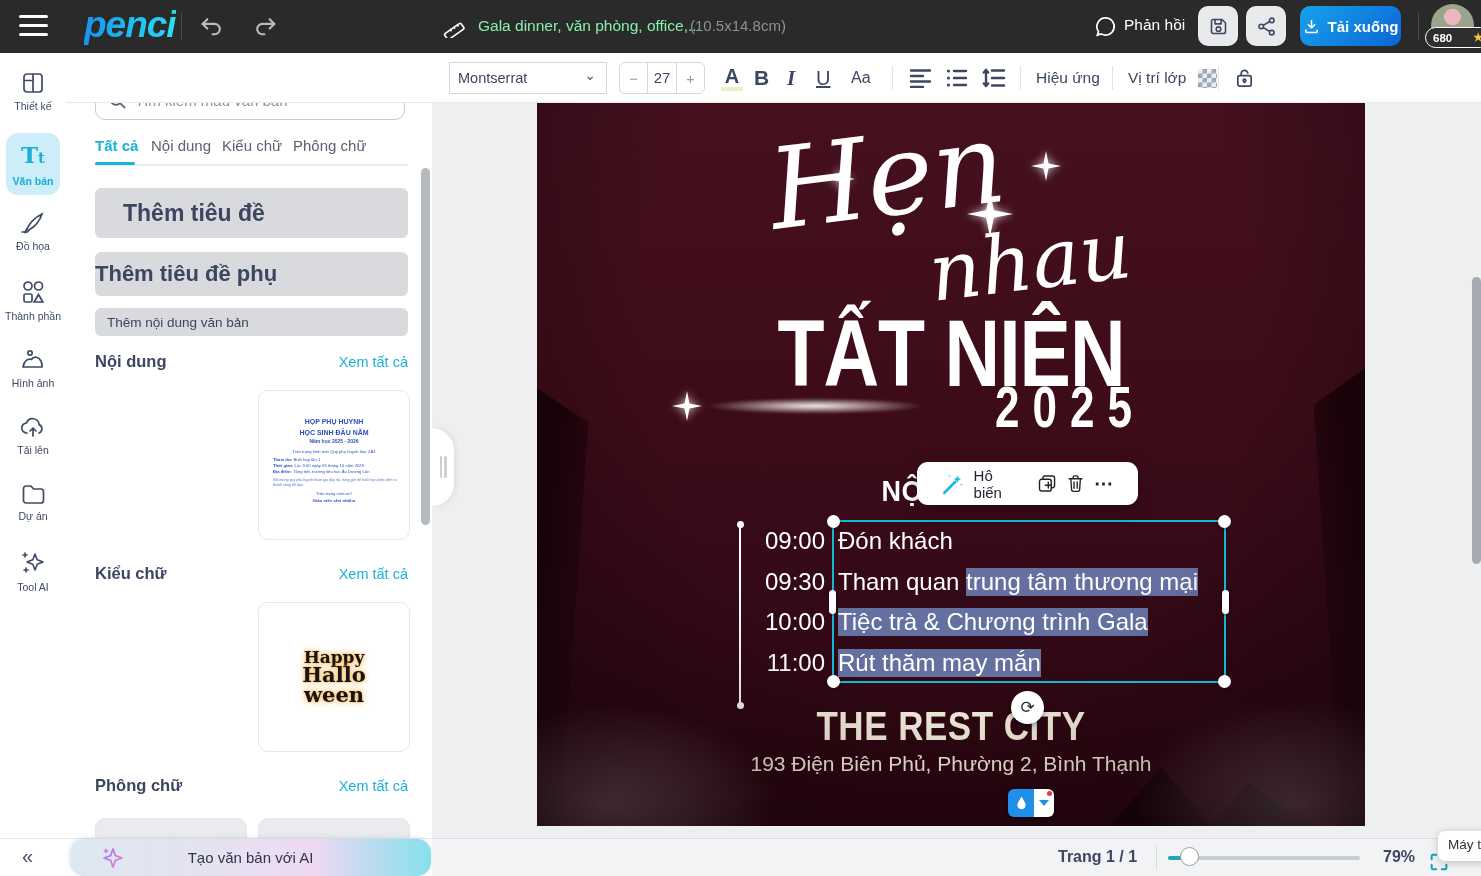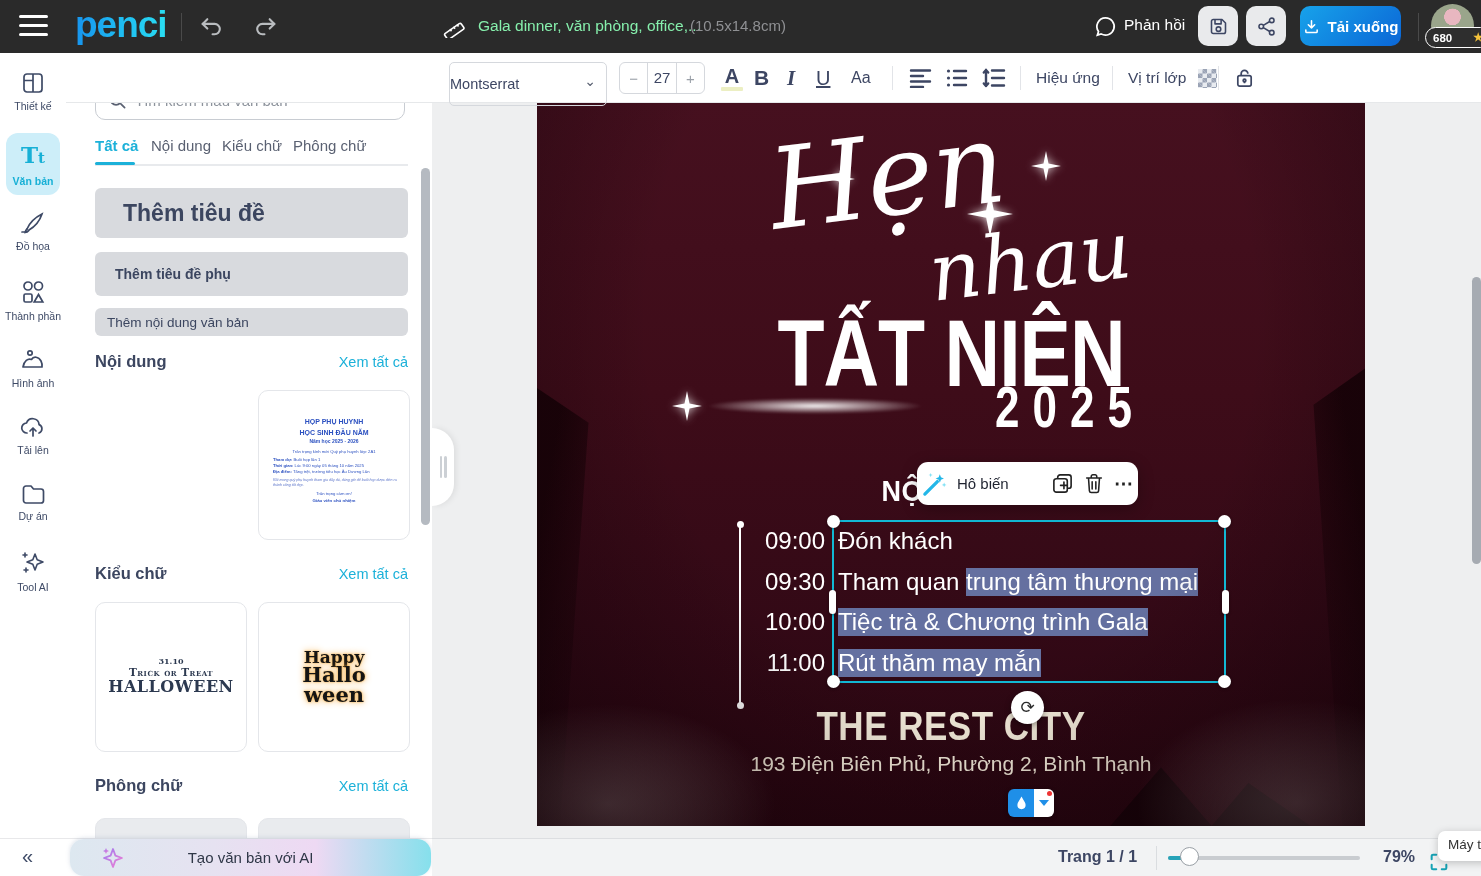--- a/index.html
+++ b/index.html
@@ -3,38 +3,38 @@
 <meta charset="utf-8">
 <style>
 *{box-sizing:border-box;margin:0;padding:0}
 html,body{width:1481px;height:876px;overflow:hidden}
 body{font-family:"Liberation Sans",sans-serif;position:relative;background:#fff;-webkit-font-smoothing:antialiased}
 .abs{position:absolute}
 svg{display:block}
 
 
 #header{position:absolute;left:0;top:0;width:1481px;height:53px;background:#2a2a2a;z-index:50}
-#logo{position:absolute;left:75px;top:4px;font-size:37px;font-weight:800;letter-spacing:-1px;
+#logo{position:absolute;left:84px;top:4px;font-size:37px;font-weight:800;font-style:italic;letter-spacing:-1px;
  background:linear-gradient(90deg,#1794ee 0%,#1fc0f2 55%,#2adef2 100%);-webkit-background-clip:text;background-clip:text;color:transparent}
 .hdrdiv{position:absolute;top:13px;width:1px;height:28px;background:#4a4a4a}
 .hbtn{position:absolute;top:6px;height:40px;border-radius:10px;background:#e9eaec;display:flex;align-items:center;justify-content:center;cursor:pointer}
 #dlbtn{position:absolute;left:1300px;top:6px;height:40px;width:101px;border-radius:10px;background:linear-gradient(135deg,#17a2ea,#0b66d6);
  display:flex;align-items:center;justify-content:center;gap:8px;color:#fff;font-size:15px;font-weight:600}
 #avatar{position:absolute;left:1431px;top:4px;width:43px;height:43px;border-radius:50%;
  background:radial-gradient(circle at 50% 30%,#e8b7c0 0 22%,#9aa58b 23% 60%,#6f7a63 100%)}
 #credits{position:absolute;left:1425px;top:27px;height:21px;padding:0 7px;border-radius:11px;background:#2e2e2e;border:1.5px solid #fff;
  display:flex;align-items:center;gap:21px;color:#fff;font-size:11.5px;font-weight:700}
 
 
 #toolbar{position:absolute;left:66px;top:53px;width:1415px;height:50px;background:#fff;border-bottom:1px solid #e6e8ea;z-index:40;color:#3d4663}
 .tbx{position:absolute;top:0;height:50px;display:flex;align-items:center}
 .tbtn{font-weight:700;font-size:19px;color:#3d4663;cursor:pointer}
 .tdiv{position:absolute;top:13px;width:1px;height:24px;background:#e2e4e8}
-#fontsel{position:absolute;left:383px;top:9px;width:158px;height:44px;border:1.5px solid #d5d8dd;border-radius:5px;
- display:flex;align-items:center;justify-content:space-between;padding:0 10px 0 0;font-size:14.5px;color:#3d4663;cursor:pointer}
+#fontsel{position:absolute;left:383px;top:9px;width:158px;height:32px;border:1.5px solid #d5d8dd;border-radius:0;
+ display:flex;align-items:center;justify-content:space-between;padding:0 10px 0 8px;font-size:14.5px;color:#3d4663;cursor:pointer}
 #sizer{position:absolute;left:553px;top:9px;width:86px;height:32px;border:1.5px solid #d5d8dd;border-radius:6px;display:flex;align-items:center}
 #sizer>div{flex:1;text-align:center;font-size:15px;color:#3d4663;cursor:pointer}
 #sizer .mid{border-left:1.5px solid #d5d8dd;border-right:1.5px solid #d5d8dd;height:100%;line-height:29px}
 
 
 #rail{position:absolute;left:0;top:53px;width:66px;height:823px;background:#fff;z-index:30}
 .rail-item{position:absolute;left:0;width:66px;display:flex;flex-direction:column;align-items:center;gap:5px;color:#3e4a66;cursor:pointer}
 .rail-item .rlab{font-size:10.5px;color:#3e4a66}
 .rail-item.active{left:6px;width:54px;background:#cdeef9;border-radius:12px;padding:10px 0 8px;color:#17b0d6}
 .rail-item.active .rlab{color:#17b0d6;font-weight:600}
@@ -131,21 +131,21 @@
 #drop .dl{width:26px;background:#1f8fe8;display:flex;align-items:center;justify-content:center}
 #drop .dr{flex:1;background:#fff;display:flex;align-items:center;justify-content:center;position:relative}
 #drop .tri{width:0;height:0;border-left:5px solid transparent;border-right:5px solid transparent;border-top:6px solid #1f8fe8}
 #drop .dot{position:absolute;right:2px;top:2px;width:5px;height:5px;border-radius:50%;background:#e33}
 .star{position:absolute;filter:drop-shadow(0 0 4px rgba(255,255,255,.9))}
 .curtain{position:absolute;pointer-events:none}
 #vig{position:absolute;inset:0;background:radial-gradient(ellipse at 50% 30%,rgba(0,0,0,0) 52%,rgba(14,1,6,.55) 100%);pointer-events:none}
 
 
 #ftb{position:absolute;left:485px;top:359px;width:221px;height:43px;background:#fff;border-radius:11px;z-index:45;
- box-shadow:0 4px 16px rgba(0,0,0,.28);display:flex;align-items:center;padding:0 4px;gap:9px}
+ box-shadow:0 4px 16px rgba(0,0,0,.28);display:flex;align-items:center;padding:0 24px;gap:9px}
 #ftb .lbl{font-size:15px;color:#1f2330}
 #ftb .sp{flex:1}
 #ftb .dots{font-size:19px;font-weight:700;color:#222;letter-spacing:1px;cursor:pointer}
 
 
 #statusbar{position:absolute;left:432px;top:838px;width:1049px;height:38px;background:#f2f3f4;border-top:1px solid #dcdee1;z-index:70}
 #pg{position:absolute;left:626px;top:9px;font-size:16px;font-weight:700;color:#3d4663}
 #sbdiv{position:absolute;left:724px;top:7px;width:1px;height:24px;background:#dadde0}
 #track{position:absolute;left:736px;top:17px;width:192px;height:4px;border-radius:2px;background:#c9ccd0;cursor:pointer}
 #fill{position:absolute;left:0;top:0;width:22px;height:4px;border-radius:2px;background:#27a3b8}
@@ -356,21 +356,21 @@
     <input placeholder="Tìm kiếm mẫu văn bản" style="">
   </div>
   <div class="tab active" style="left:29px">Tất cả</div>
   <div class="tab" style="left:85px">Nội dung</div>
   <div class="tab" style="left:156px">Kiểu chữ</div>
   <div class="tab" style="left:227px">Phông chữ</div>
   <div id="tabline"></div>
   <div id="tabind"></div>
 
   <div class="addbtn" style="top:135px;height:50px;font-size:23px;font-weight:600;padding-left:28px">Thêm tiêu đề</div>
-  <div class="addbtn" style="top:199px;height:44px;font-size:14px;font-weight:600;padding-left:20px">Thêm tiêu đề phụ</div>
+  <div class="addbtn" style="top:199px;height:44px;font-size:22px;font-weight:600;">Thêm tiêu đề phụ</div>
   <div class="addbtn" style="top:255px;height:28px;font-size:13.5px;font-weight:500;padding-left:12px">Thêm nội dung văn bản</div>
 
   <div class="sechead" style="top:299px">
     <span class="t">Nội dung</span>
     <span class="l">Xem tất cả</span>
   </div>
   <div class="card" style="left:192px;top:337px">
     <div class="mcard">
       <div class="mt1">HỌP PHỤ HUYNH</div>
       <div class="mt1">HỌC SINH ĐẦU NĂM</div>
@@ -381,27 +381,20 @@
       <div class="mline"><b>Địa điểm:</b> <span>Tầng trệt, trường tiểu học Âu Dương Lân</span></div>
       <div class="mnote">Rất mong quý phụ huynh tham gia đầy đủ, đúng giờ để buổi họp được diễn ra thành công tốt đẹp.</div>
       <div class="mthx">Trân trọng cảm ơn!</div>
       <div class="msign">Giáo viên chủ nhiệm</div>
     </div>
   </div>
 
   <div class="sechead" style="top:511px">
     <span class="t">Kiểu chữ</span>
     <span class="l">Xem tất cả</span>
-  </div>
-  <div class="card" style="left:29px;top:549px">
-    <div class="halo">
-      <div class="h1">31.10</div>
-      <div class="h2" style="font-variant:small-caps">Trick or Treat</div>
-      <div class="h3">HALLOWEEN</div>
-    </div>
   </div>
   <div class="card" style="left:192px;top:549px">
     <div class="happy">
       <div class="hp1">Happy</div>
       <div class="hp2">Hallo</div>
       <div class="hp3">ween</div>
     </div>
   </div>
 
   <div class="sechead" style="top:723px">

